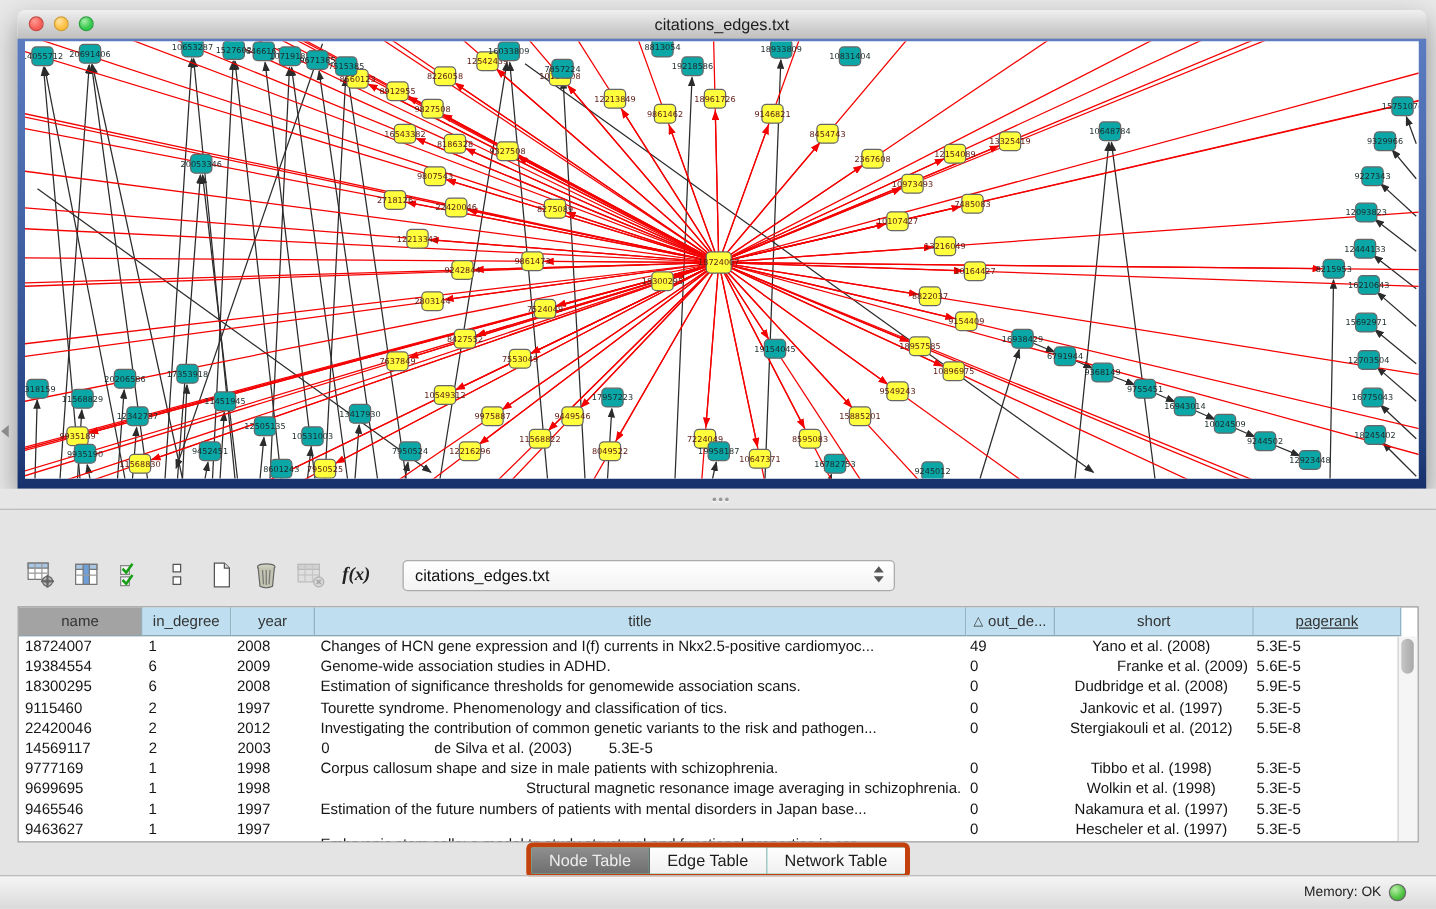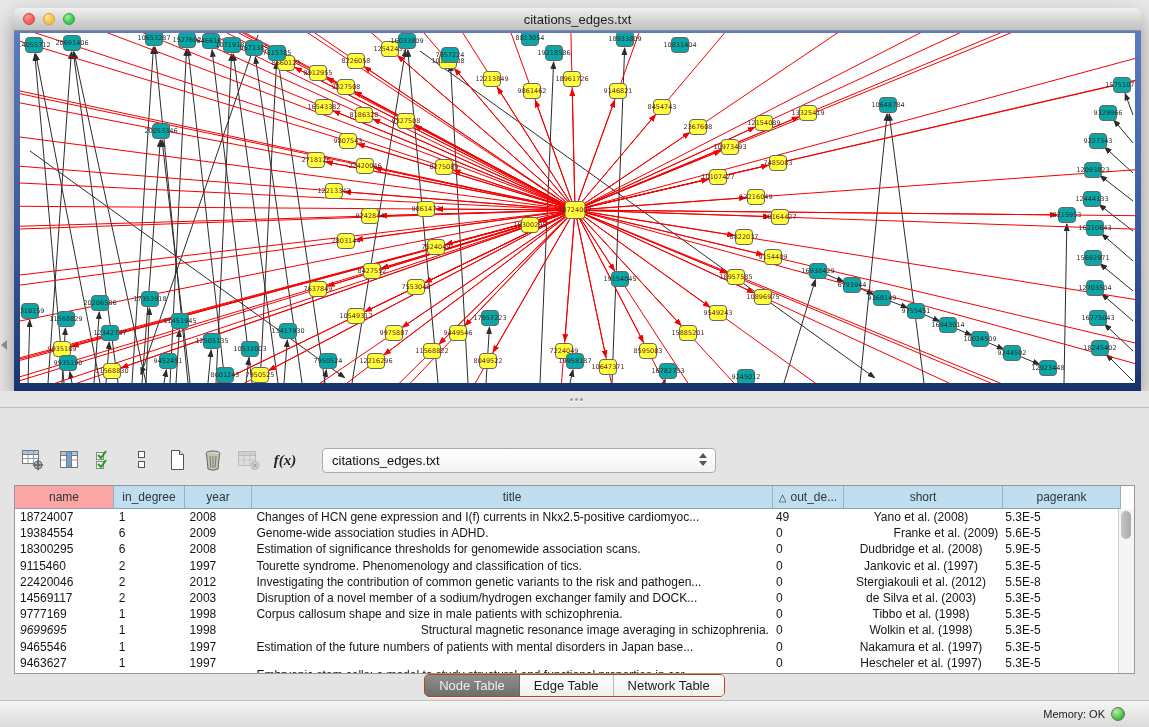--- a/index.html
+++ b/index.html
@@ -56,32 +56,32 @@
   .stepper{position:absolute;right:8px;top:4px;display:flex;flex-direction:column;gap:3px}
   .stepper .up{width:0;height:0;border-left:4px solid transparent;border-right:4px solid transparent;border-bottom:5px solid #555}
   .stepper .dn{width:0;height:0;border-left:4px solid transparent;border-right:4px solid transparent;border-top:5px solid #555}
 
   .tablewrap{position:absolute;top:77px;left:14px;width:1121px;height:189px;background:#fff;
              border:1px solid #979797;box-sizing:border-box;display:flex;flex-direction:column}
   .thead{display:flex;height:23px;flex:none}
   .th{box-sizing:border-box;border-right:1px solid #93b2c2;border-bottom:1px solid #8aa4b2;
       background:#bfdff0;font-size:12px;color:#333;display:flex;align-items:center;justify-content:center;
       white-space:nowrap;overflow:hidden}
-  .th.gray{background:#fca5a5}
+  .th.gray{background:#a3a3a3}
   .th .sort{margin-right:4px;font-size:10px;color:#333}
   .tbody{flex:1;display:flex;overflow:hidden}
   .rows{flex:1;overflow:hidden}
   .tr{display:flex;height:16.2px;align-items:center}
   .td{box-sizing:border-box;font-size:12px;color:#151515;white-space:nowrap;overflow:hidden;padding:0 2px 0 5px}
   .vscroll{width:15px;flex:none;background:#f5f5f5;border-left:1px solid #d0d0d0;position:relative}
   .vthumb{position:absolute;top:2px;left:2px;width:10px;height:28px;border-radius:5px;
           background:linear-gradient(90deg,#c6c6c6,#a9a9a9)}
 
   .tabsbar{position:absolute;top:266px;left:0;width:100%;display:flex;justify-content:center}
-  .seg{display:flex;border:1px solid #c2410c;border-radius:5px;overflow:hidden;
+  .seg{display:flex;border:4px solid #c2410c;border-radius:5px;overflow:hidden;
        background:#5eead4;box-shadow:0 1px 0 rgba(255,255,255,.7)}
   .seg .tab{padding:2px 14px;font-size:13px;color:#1c1c1c;background:linear-gradient(#fefefe,#f0f0f0);
             border-right:1px solid #b9b9b9;line-height:17px}
   .seg .tab:last-child{border-right:none}
   .seg .tab.sel{background:linear-gradient(#8f8f8f,#6e6e6e);color:#ededed;border-right:1px solid #6a6a6a}
 
   
   .statusbar{position:absolute;left:0;top:700px;width:1149px;height:27px;
              background:linear-gradient(#f5f5f5,#d9d9d9);border-top:1px solid #bdbdbd;}
   .mem{position:absolute;right:44px;top:7px;font-size:11px;color:#222}
@@ -829,21 +829,21 @@
         <div class="th" style="width: 521px;">
           <span>title</span>
         </div>
         <div class="th" style="width: 71px;">
           <span class="sort">△</span>
           <span>out_de...</span>
         </div>
         <div class="th" style="width: 159px;">
           <span>short</span>
         </div>
-        <div class="th" style="width: 118px;">
+        <div class="th" style="width: 118px; text-decoration: underline;">
           <span>pagerank</span>
         </div>
       </div>
     <div class="tbody">
       <div class="rows" id="rows">
           <div class="tr">
             <div class="td" style="width: 99px;">18724007</div>
             <div class="td" style="width: 71px;">1</div>
             <div class="td" style="width: 67px;">2008</div>
             <div class="td" style="width: 521px;">Changes of HCN gene expression and I(f) currents in Nkx2.5-positive cardiomyoc...</div>
@@ -884,36 +884,35 @@
             <div class="td" style="width: 67px;">2012</div>
             <div class="td" style="width: 521px;">Investigating the contribution of common genetic variants to the risk and pathogen...</div>
             <div class="td" style="width: 71px;">0</div>
             <div class="td" style="width: 159px; text-align: center; padding-left: 2px;">Stergiakouli et al. (2012)</div>
             <div class="td" style="width: 118px;">5.5E-8</div>
           </div>
           <div class="tr">
             <div class="td" style="width: 99px;">14569117</div>
             <div class="td" style="width: 71px;">2</div>
             <div class="td" style="width: 67px;">2003</div>
-            <div class="td" style="width: 521px;">Disruption of a novel member of a sodium/hydrogen exchanger family and DOCK...</div>
             <div class="td" style="width: 71px;">0</div>
             <div class="td" style="width: 159px; text-align: center; padding-left: 2px;">de Silva et al. (2003)</div>
             <div class="td" style="width: 118px;">5.3E-5</div>
           </div>
           <div class="tr">
             <div class="td" style="width: 99px;">9777169</div>
             <div class="td" style="width: 71px;">1</div>
             <div class="td" style="width: 67px;">1998</div>
             <div class="td" style="width: 521px;">Corpus callosum shape and size in male patients with schizophrenia.</div>
             <div class="td" style="width: 71px;">0</div>
             <div class="td" style="width: 159px; text-align: center; padding-left: 2px;">Tibbo et al. (1998)</div>
             <div class="td" style="width: 118px;">5.3E-5</div>
           </div>
           <div class="tr">
-            <div class="td" style="width: 99px; font-style: italic;">9699695</div>
+            <div class="td" style="width: 99px;">9699695</div>
             <div class="td" style="width: 71px;">1</div>
             <div class="td" style="width: 67px;">1998</div>
             <div class="td" style="width: 521px; text-align: right;">Structural magnetic resonance image averaging in schizophrenia.</div>
             <div class="td" style="width: 71px;">0</div>
             <div class="td" style="width: 159px; text-align: center; padding-left: 2px;">Wolkin et al. (1998)</div>
             <div class="td" style="width: 118px;">5.3E-5</div>
           </div>
           <div class="tr">
             <div class="td" style="width: 99px;">9465546</div>
             <div class="td" style="width: 71px;">1</div>

